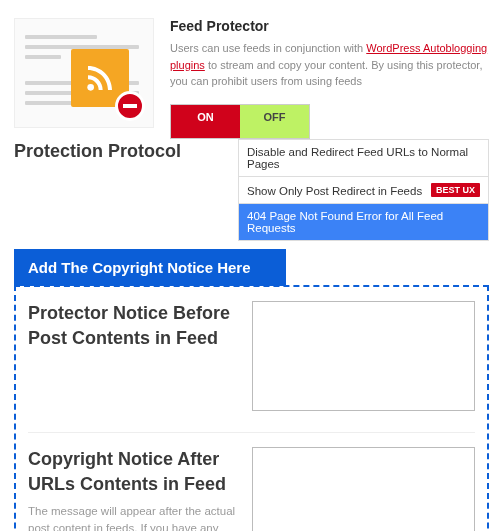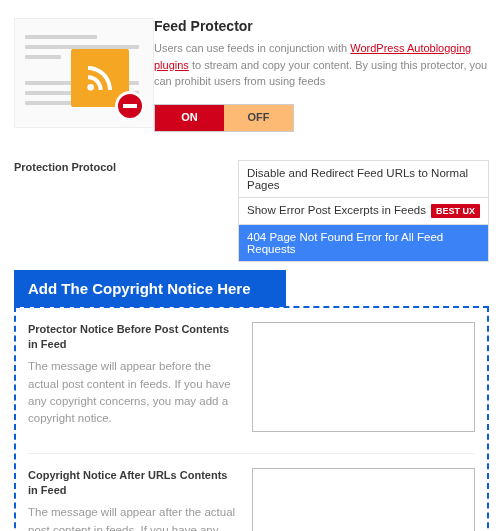--- a/index.html
+++ b/index.html
@@ -1,40 +1,40 @@
 <!DOCTYPE html>
 <html><head>
 <meta charset="utf-8">
 <style>
 *{box-sizing:border-box;margin:0;padding:0}
 body{font-family:-apple-system,BlinkMacSystemFont,"Segoe UI",Arial,sans-serif;font-size:13px;color:#333;background:#fff;width:503px;padding:18px 14px}
-.header{display:flex;margin-bottom:28px}
+.header{display:flex;gap:16px;}
 .icon-box{width:140px;height:110px;flex-shrink:0;position:relative;background:#fafafa;border:1px solid #eee;display:flex;align-items:center;justify-content:center}
 .doc-lines{position:absolute;left:10px;top:16px;width:120px}
 .doc-lines div{height:4px;background:#d4d4d4;margin-bottom:6px;border-radius:1px}
 .rss-badge{width:58px;height:58px;background:#f5a623;border-radius:2px;position:absolute;left:56px;top:30px;display:flex;align-items:center;justify-content:center}
 .rss-badge svg{width:32px;height:32px}
 .stop-badge{position:absolute;left:100px;top:72px;width:30px;height:30px;background:#d0021b;border-radius:50%;border:3px solid #fff;display:flex;align-items:center;justify-content:center}
 .stop-badge div{width:14px;height:4px;background:#fff}
 .header-text{flex:1}
 .header-text h2{font-size:14px;font-weight:600;color:#2b2b2b;margin-bottom:6px}
 .header-text p{font-size:11px;color:#8a8a8a;line-height:1.5;margin-bottom:14px}
 a.link{color:#d0021b;text-decoration:underline}
-.toggle{display:flex;border:1px solid #ccc;width:140px;height:28px}
+.toggle{display:flex;border:1px solid #ccc;width:140px;height:35px}
 .toggle div{flex:1;text-align:center;font-size:11px;line-height:24px;font-weight:600}
 .toggle .on{background:#d0021b;color:#fff}
-.toggle .off{background:#fdba74;color:#444}
+.toggle .off{background:#bef264;color:#444}
 .section{margin-bottom:10px}
 .row{display:flex;gap:14px;align-items:flex-start;margin-bottom:8px}
 .label-col{width:210px;flex-shrink:0}
-.label-col h3{font-size:11px;font-weight:600;color:#3a3a3a;margin-bottom:6px;line-height:1.4}
+.label-col h3{font-size:18px;font-weight:600;color:#3a3a3a;margin-bottom:6px;line-height:1.4}
 .label-col p{font-size:11.5px;color:#9a9a9a;line-height:1.5}
 .control-col{flex:1}
 .protocol-list{border:1px solid #ddd}
-.protocol-item{padding:6px 8px;font-size:11.5px;border-bottom:1px solid #ddd;display:flex;justify-content:space-between;align-items:flex-start;cursor:pointer}
+.protocol-item{padding:6px 8px;font-size:11.5px;border-bottom:1px solid #ddd;display:flex;justify-content:space-between;align-items:flex-end;cursor:pointer}
 .protocol-item:last-child{border-bottom:none}
 .protocol-item.selected{background:#3b82f6;color:#fff}
 .best-ux{background:#d0021b;color:#fff;font-size:9px;font-weight:700;padding:2px 5px;border-radius:1px}
 .callout{background:#0b5ed7;color:#fff;font-weight:700;font-size:15px;padding:10px 14px;width:272px;margin:8px 0 0 0}
 .dashed-box{border:2px dashed #0b5ed7;padding:14px 12px;margin-top:-1px}
 .dashed-box .row{margin-bottom:18px}
 .dashed-box .row:last-child{margin-bottom:0}
 hr{border:none;border-top:1px solid #eee;margin:14px 0}
 textarea{width:100%;height:110px;border:1px solid #bbb;resize:none;font-family:inherit;font-size:12px;padding:6px}
 </style>
@@ -77,37 +77,36 @@
 <div class="section row">
   <div class="label-col">
     <h3>Protection Protocol</h3>
   </div>
   <div class="control-col">
     <div class="protocol-list" id="protocol-list">
         <div class="protocol-item">
           <span>Disable and Redirect Feed URLs to Normal Pages</span>
         </div>
         <div class="protocol-item">
-          <span>Show Error Post Excerpts in Feeds</span>
+          <span>Show Only Post Redirect in Feeds</span>
           <span class="best-ux">BEST UX</span>
         </div>
         <div class="protocol-item selected">
           <span>404 Page Not Found Error for All Feed Requests</span>
         </div>
       </div>
   </div>
 </div>
 
 <div class="callout">Add The Copyright Notice Here</div>
 
 <div class="dashed-box">
   <div class="row">
     <div class="label-col">
       <h3>Protector Notice Before Post Contents in Feed</h3>
-      <p>The message will appear before the actual post content in feeds. If you have any copyright concerns, you may add a copyright notice.</p>
     </div>
     <div class="control-col">
       <textarea value="" style=""></textarea>
     </div>
   </div>
   <hr>
   <div class="row">
     <div class="label-col">
       <h3>Copyright Notice After URLs Contents in Feed</h3>
       <p>The message will appear after the actual post content in feeds. If you have any copyright concerns, you may add a copyright notice.</p>

